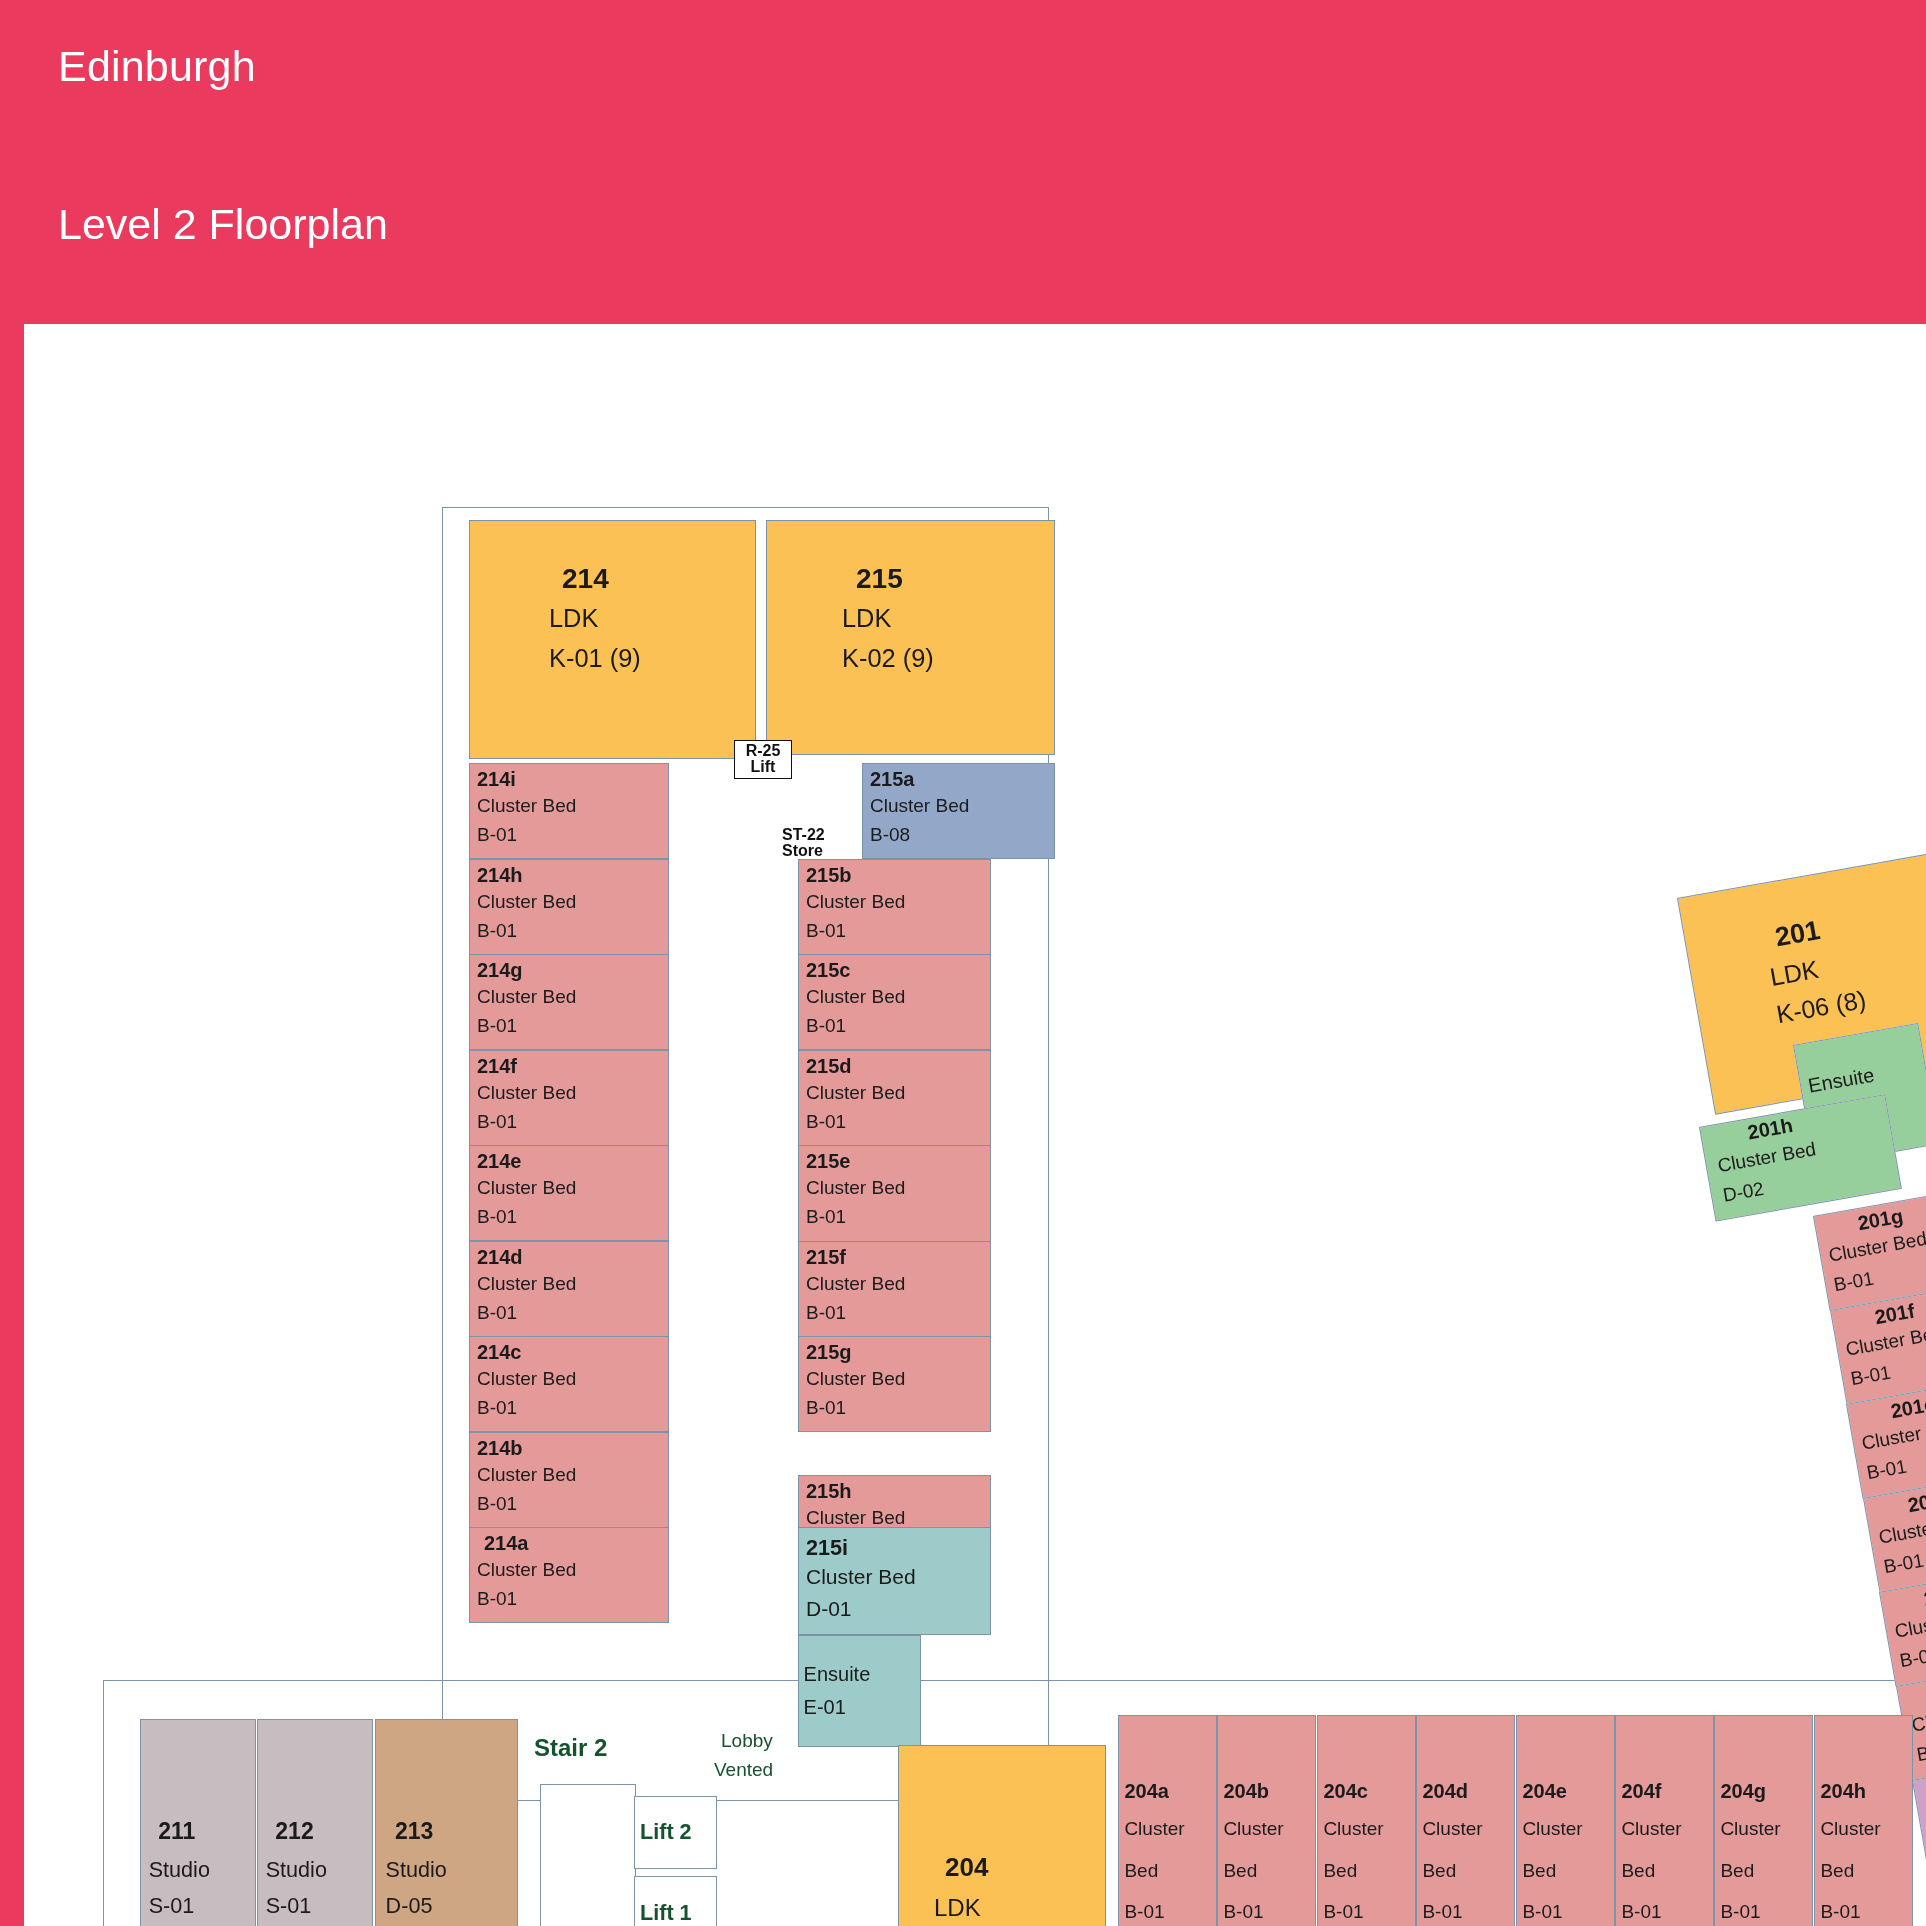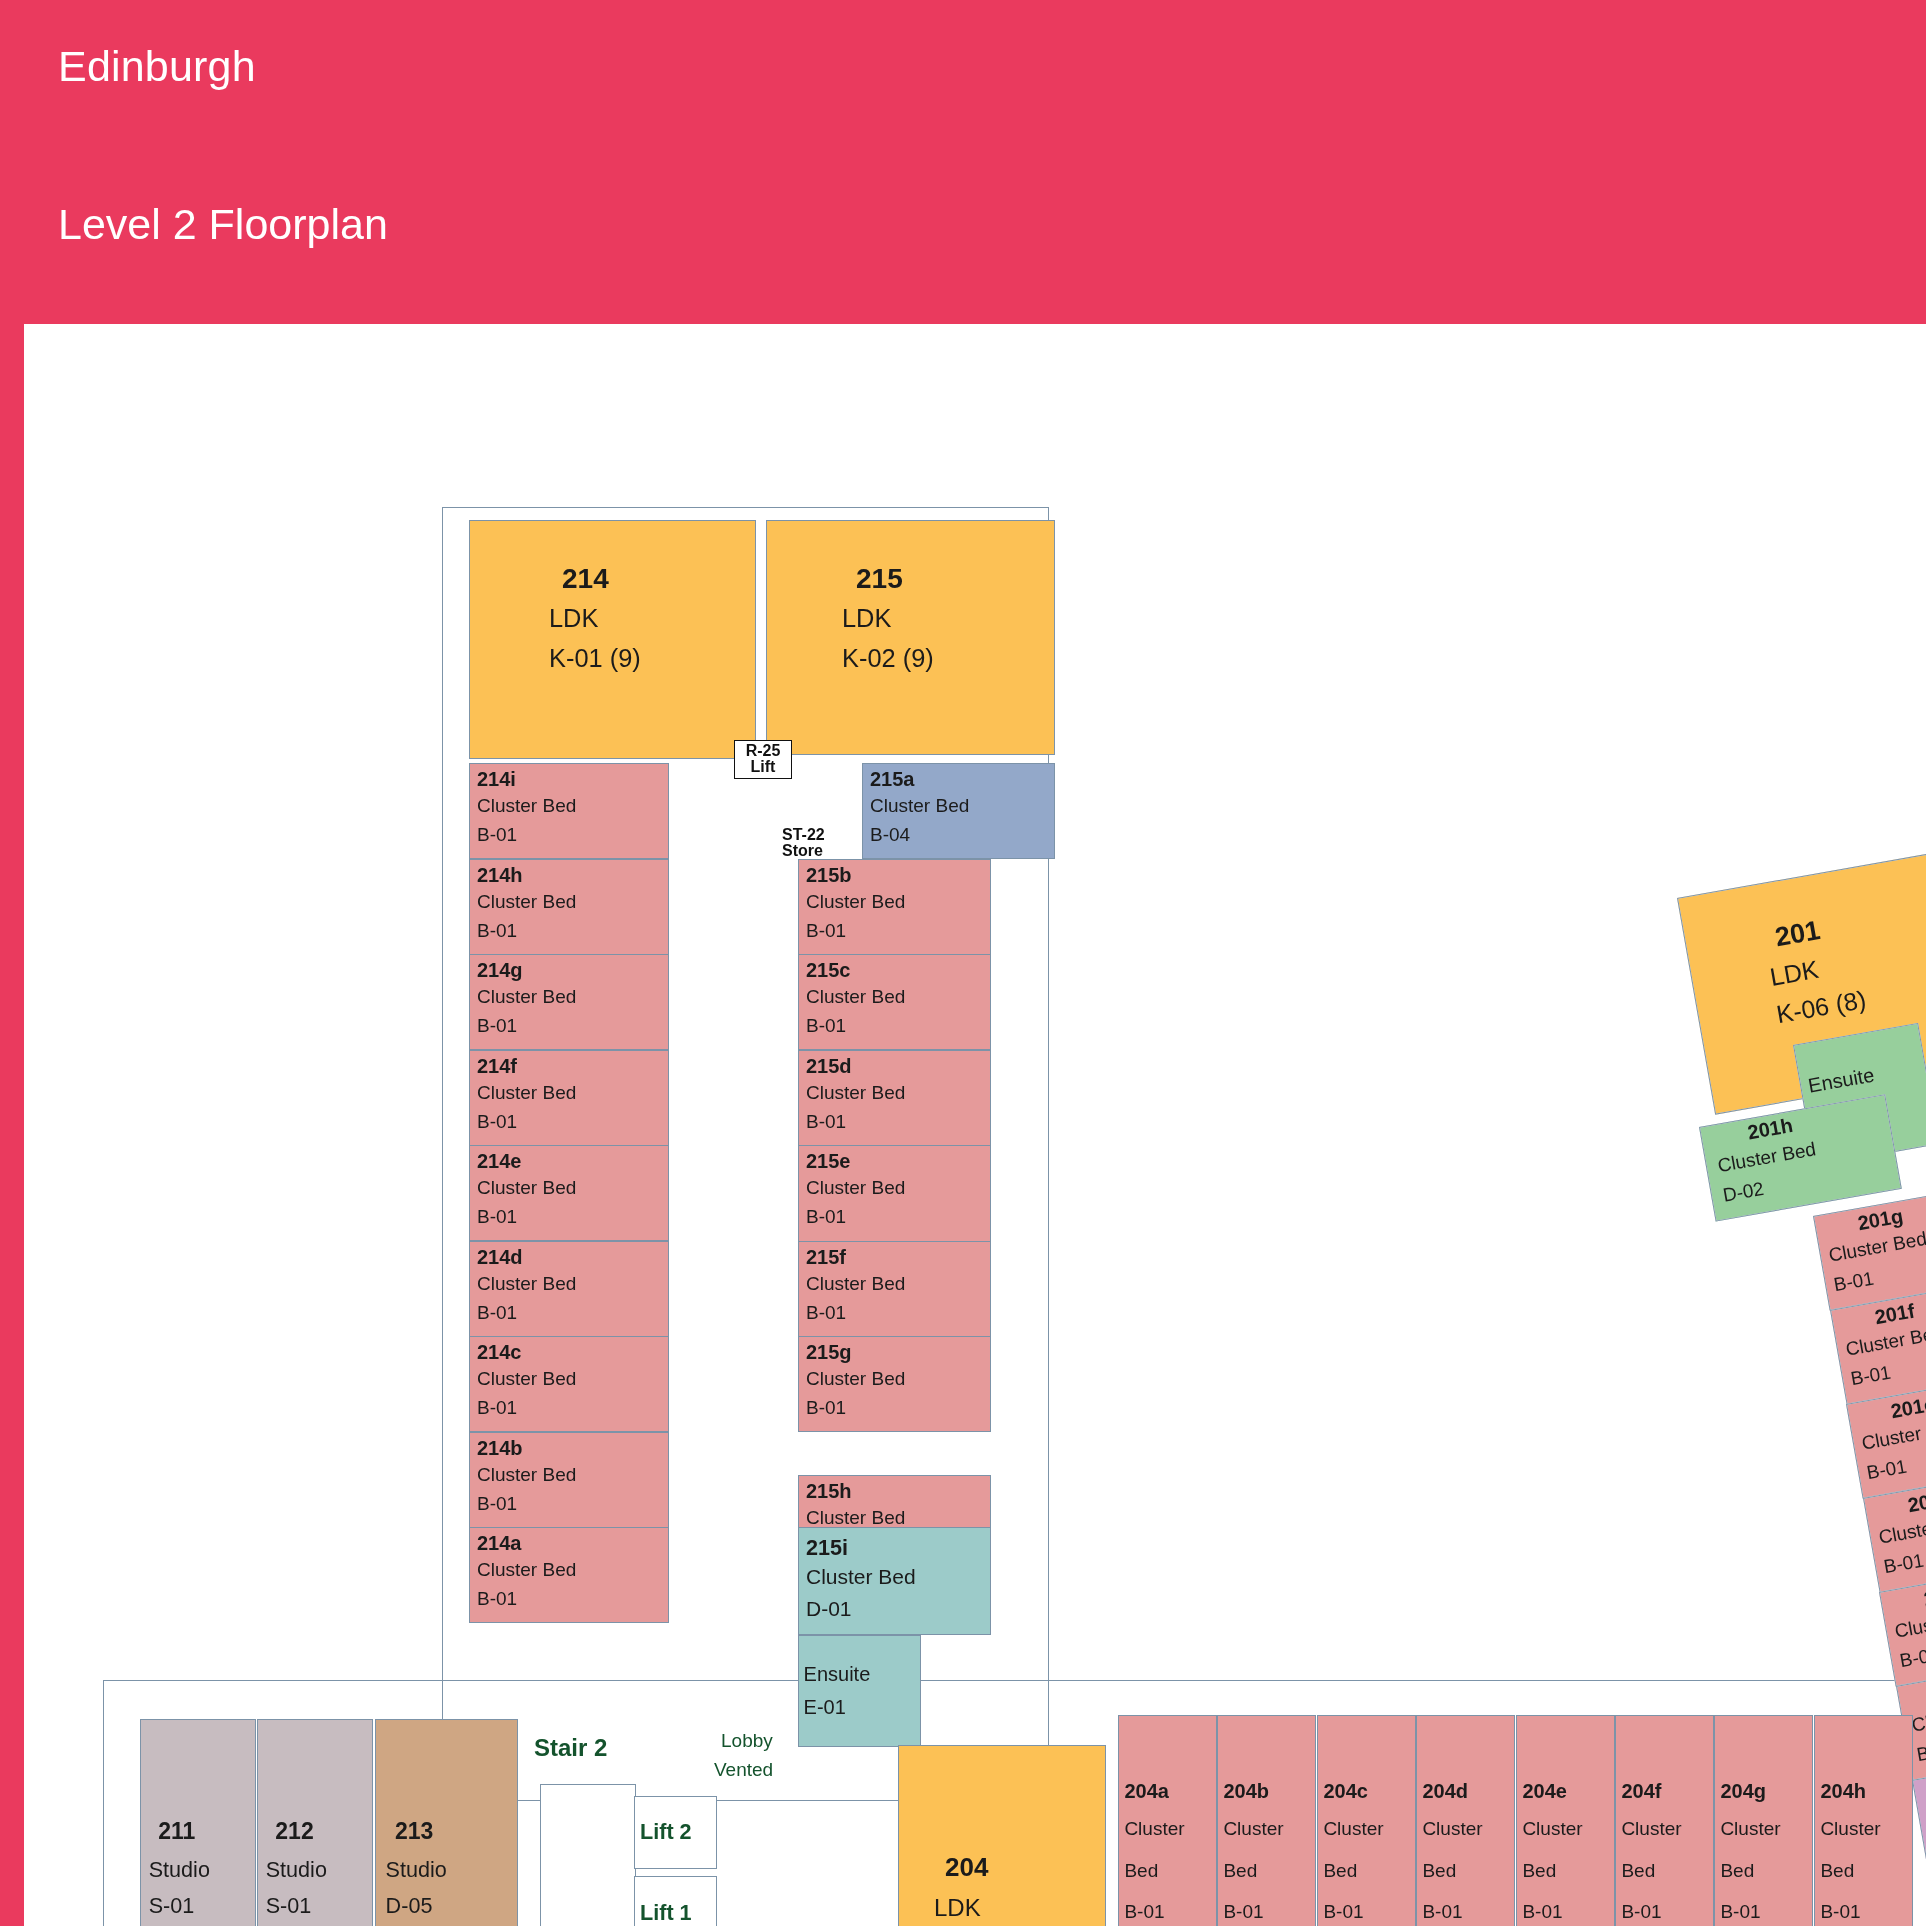--- a/index.html
+++ b/index.html
@@ -141,29 +141,29 @@
       <div class="rid" style="left:7px;top:3.9px;font-size:20px;">214c</div>
       <div class="rl1" style="left:7px;top:31px;font-size:19px;">Cluster Bed</div>
       <div class="rl2" style="left:7px;top:60px;font-size:19px;">B-01</div>
     </div>
     <div class="room c-b01" style="left:445px;top:1108px;width:200px;height:96px;">
       <div class="rid" style="left:7px;top:3.9px;font-size:20px;">214b</div>
       <div class="rl1" style="left:7px;top:31px;font-size:19px;">Cluster Bed</div>
       <div class="rl2" style="left:7px;top:60px;font-size:19px;">B-01</div>
     </div>
     <div class="room c-b01" style="left:445px;top:1203px;width:200px;height:96px;">
-      <div class="rid" style="left:7px;top:3.9px;font-size:20px;">214a</div>
+      <div class="rid" style="left:14px;top:3.9px;font-size:20px;">214a</div>
       <div class="rl1" style="left:7px;top:31px;font-size:19px;">Cluster Bed</div>
       <div class="rl2" style="left:7px;top:60px;font-size:19px;">B-01</div>
     </div>
 
     <div class="room c-b04" style="left:838px;top:439px;width:193px;height:96px;">
       <div class="rid" style="left:7px;top:3.9px;font-size:20px;">215a</div>
       <div class="rl1" style="left:7px;top:31px;font-size:19px;">Cluster Bed</div>
-      <div class="rl2" style="left:7px;top:60px;font-size:19px;">B-04</div>
+      <div class="rl2" style="left:7px;top:60px;font-size:19px;">B-08</div>
     </div>
     <div class="room c-b01" style="left:774px;top:535px;width:193px;height:96px;text-align:right;">
       <div class="rid" style="left:7px;top:3.9px;font-size:20px;">215b</div>
       <div class="rl1" style="left:7px;top:31px;font-size:19px;">Cluster Bed</div>
       <div class="rl2" style="left:7px;top:60px;font-size:19px;">B-01</div>
     </div>
     <div class="room c-b01" style="left:774px;top:630px;width:193px;height:96px;">
       <div class="rid" style="left:7px;top:3.9px;font-size:20px;">215c</div>
       <div class="rl1" style="left:7px;top:31px;font-size:19px;">Cluster Bed</div>
       <div class="rl2" style="left:7px;top:60px;font-size:19px;">B-01</div>

